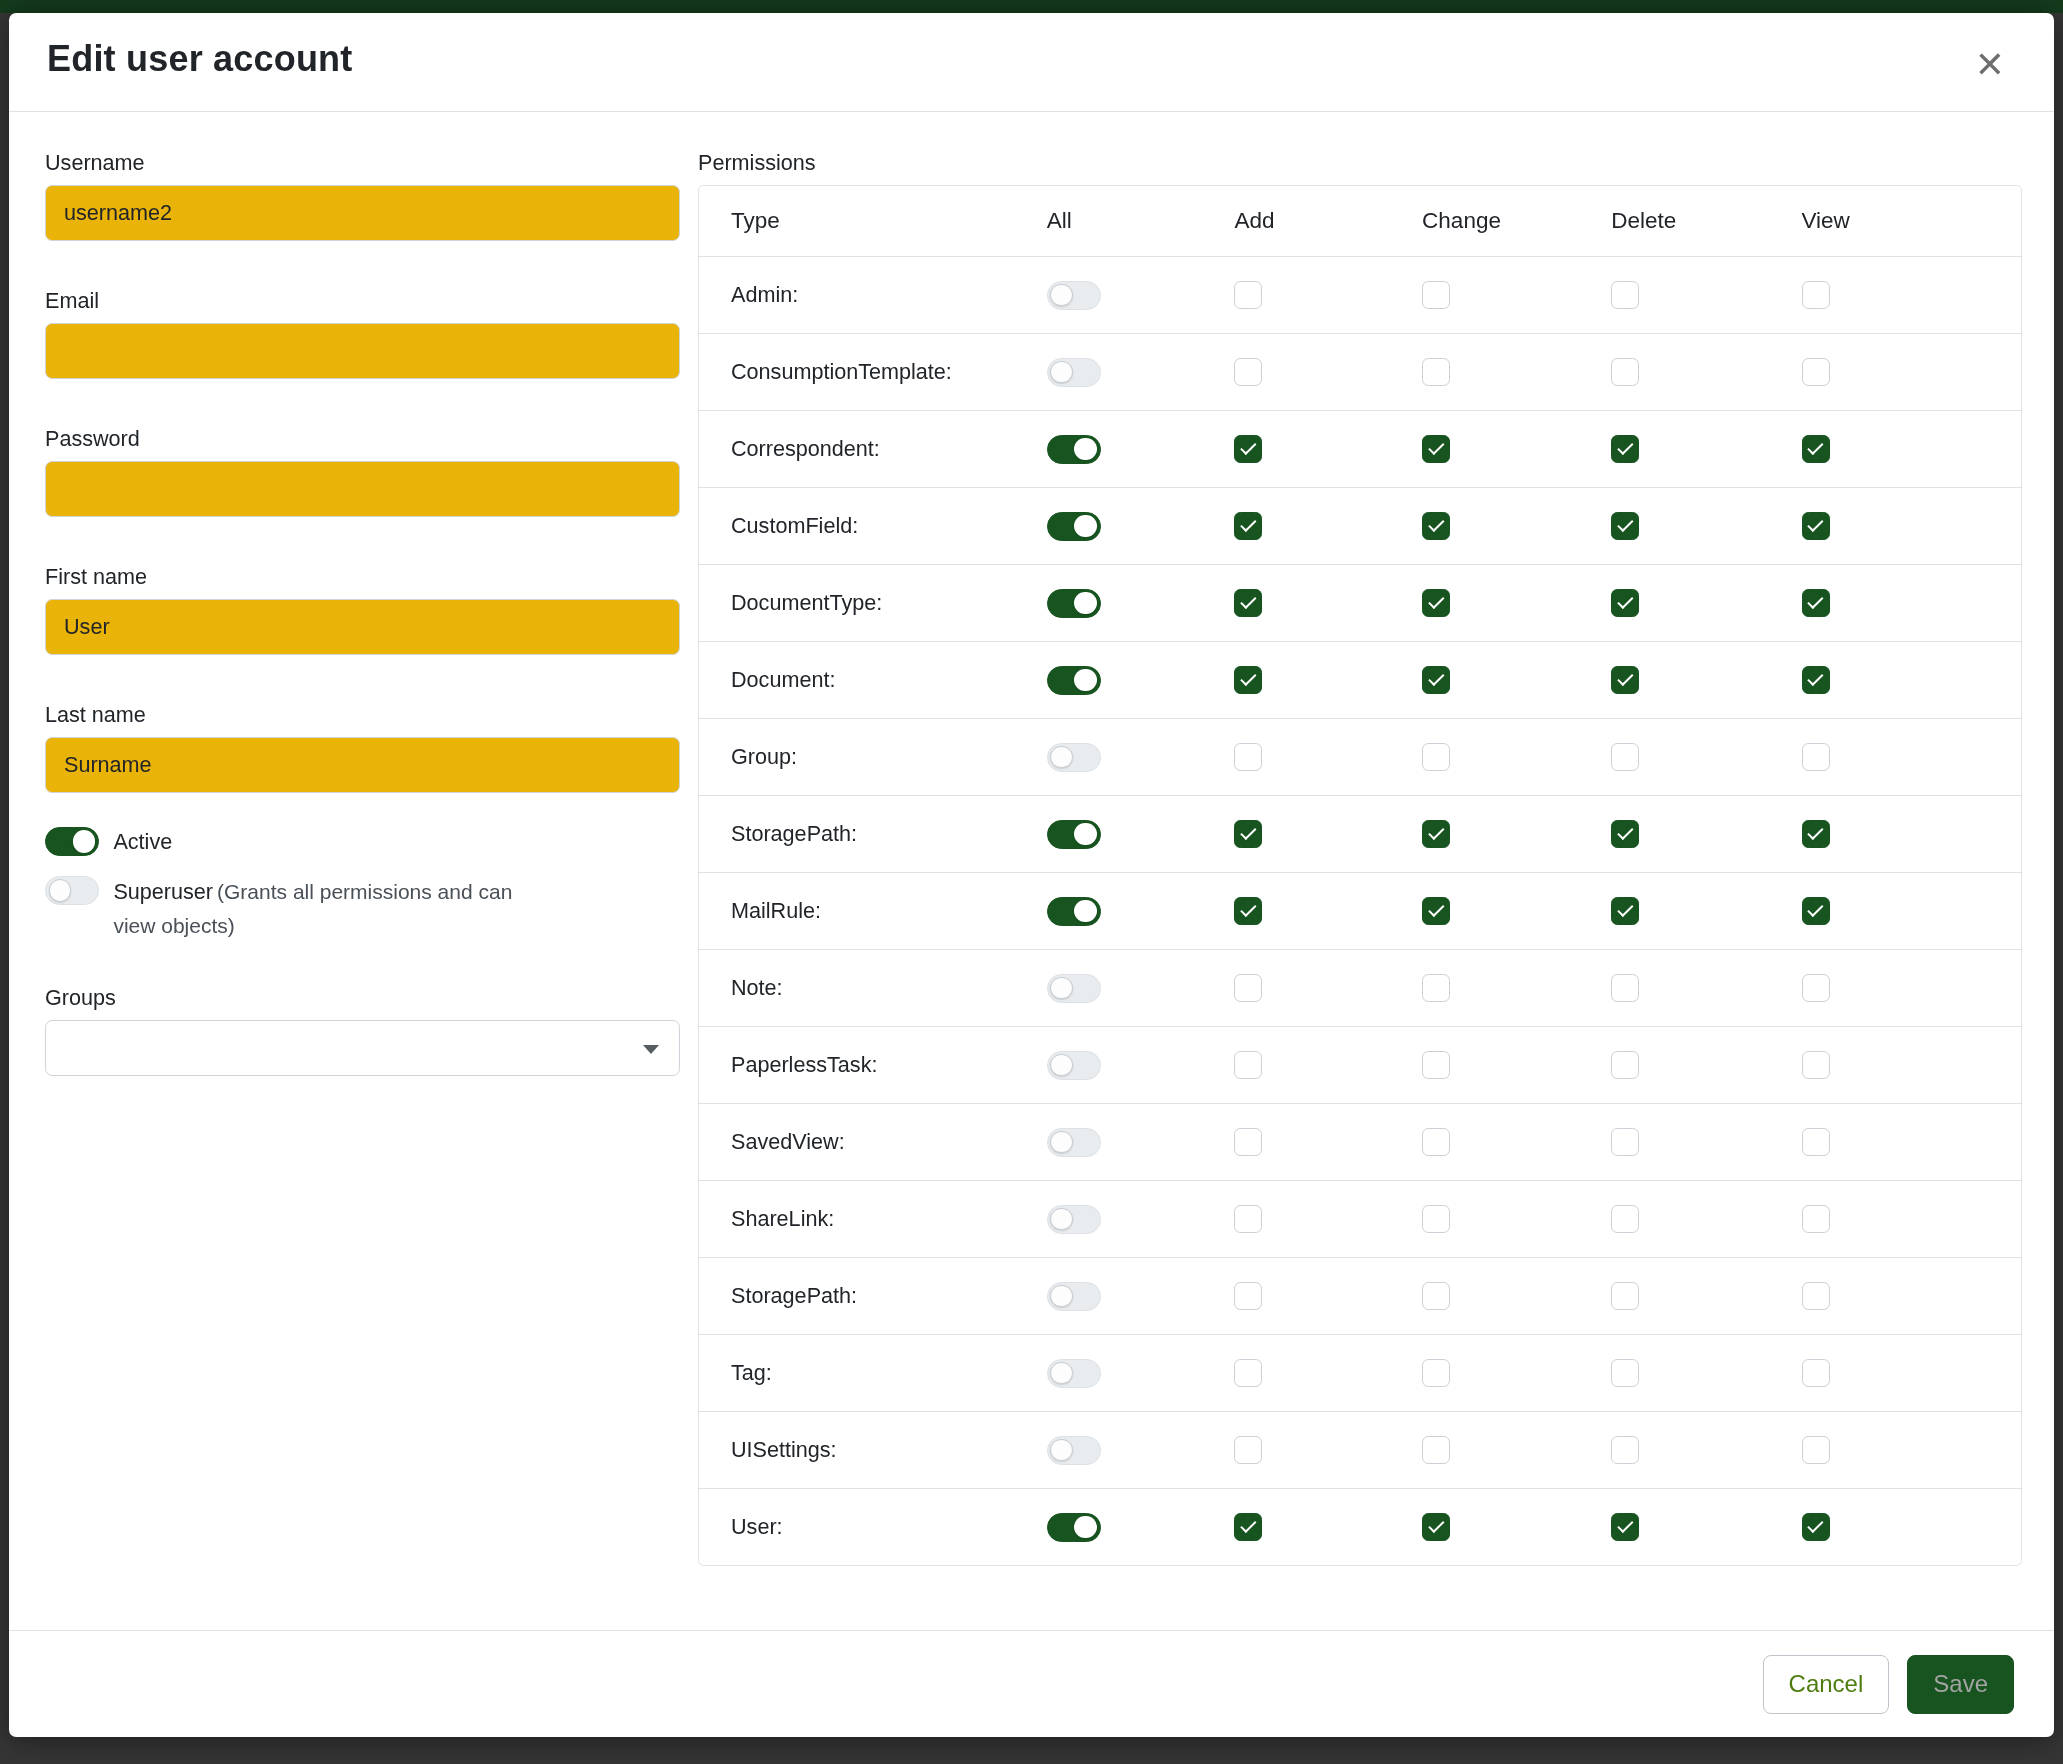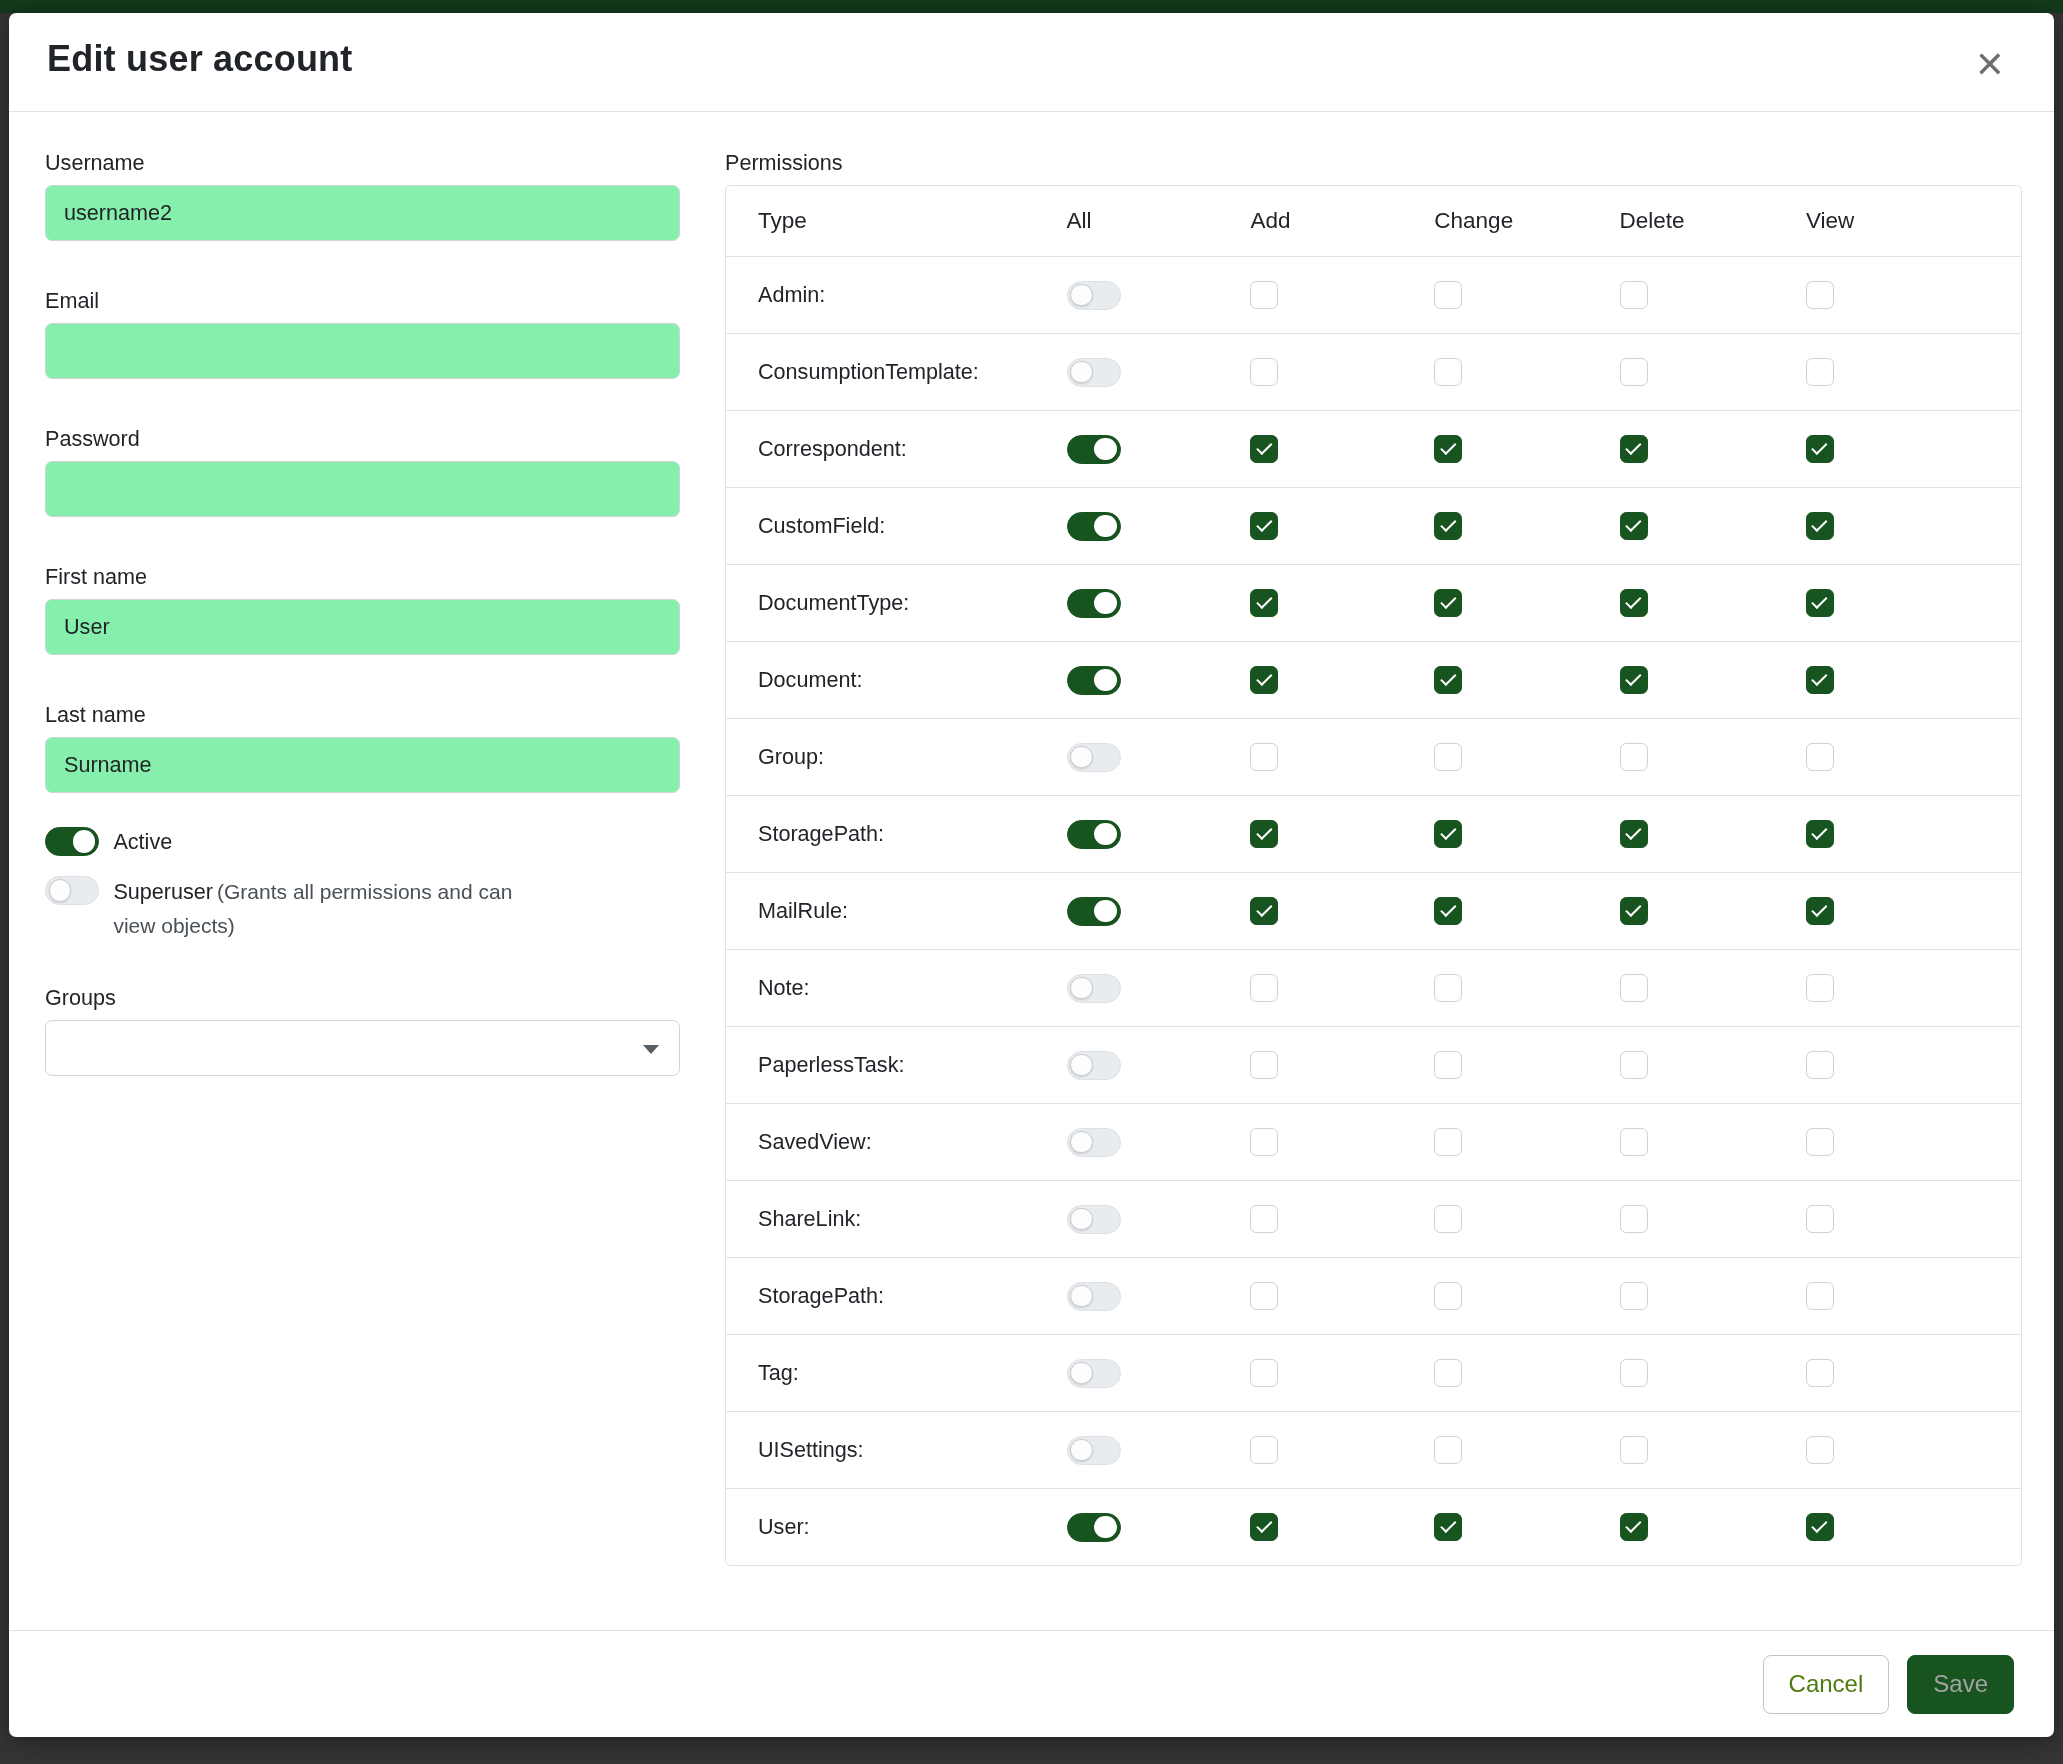--- a/index.html
+++ b/index.html
@@ -24,32 +24,32 @@
     display:flex; justify-content:space-between; align-items:flex-start;
     flex:0 0 auto;
   }
   .modal-title { font-size:36px; font-weight:600; color:#212529; letter-spacing:0.2px; }
   .close-btn {
     background:none; border:none; cursor:pointer;
     font-size:36px; line-height:1; color:#6e6e6e; padding:7.2px 9px; margin-top:1.8px;
   }
 
   .modal-body {
-    flex:1 1 auto; display:flex; gap:45px;
+    flex:1 1 auto; display:flex; gap:18px;
     padding:38px 32px 18px 36px; overflow:hidden;
   }
   .left-col { width:635px; flex:0 0 auto; }
   .right-col { flex:1 1 auto; }
 
   .field-label { font-size:21.6px; color:#212529; margin-bottom:9px; }
   .form-group { margin-bottom:47px; }
   .text-input {
     width:100%; height:56px; border:0.9px solid #ced4da; border-radius:7.2px;
     font-size:21.6px; font-family:inherit; color:#212529; padding:0 18px; outline:none;
-    background:#86efac;
+    background:#eab308;
   }
 
   .toggle {
     display:inline-block; width:54px; height:29px; border-radius:14.4px;
     background:#e9ecef; border:0.9px solid #dde1e5; position:relative; cursor:pointer;
     flex:0 0 auto;
   }
   .toggle .knob {
     position:absolute; top:1.8px; left:2.7px; width:22.5px; height:22.5px; border-radius:50%;
     background:#fdfdfd; border:0.9px solid #c8cdd2; box-shadow:0 0.9px 1.8px rgba(0,0,0,.12);

